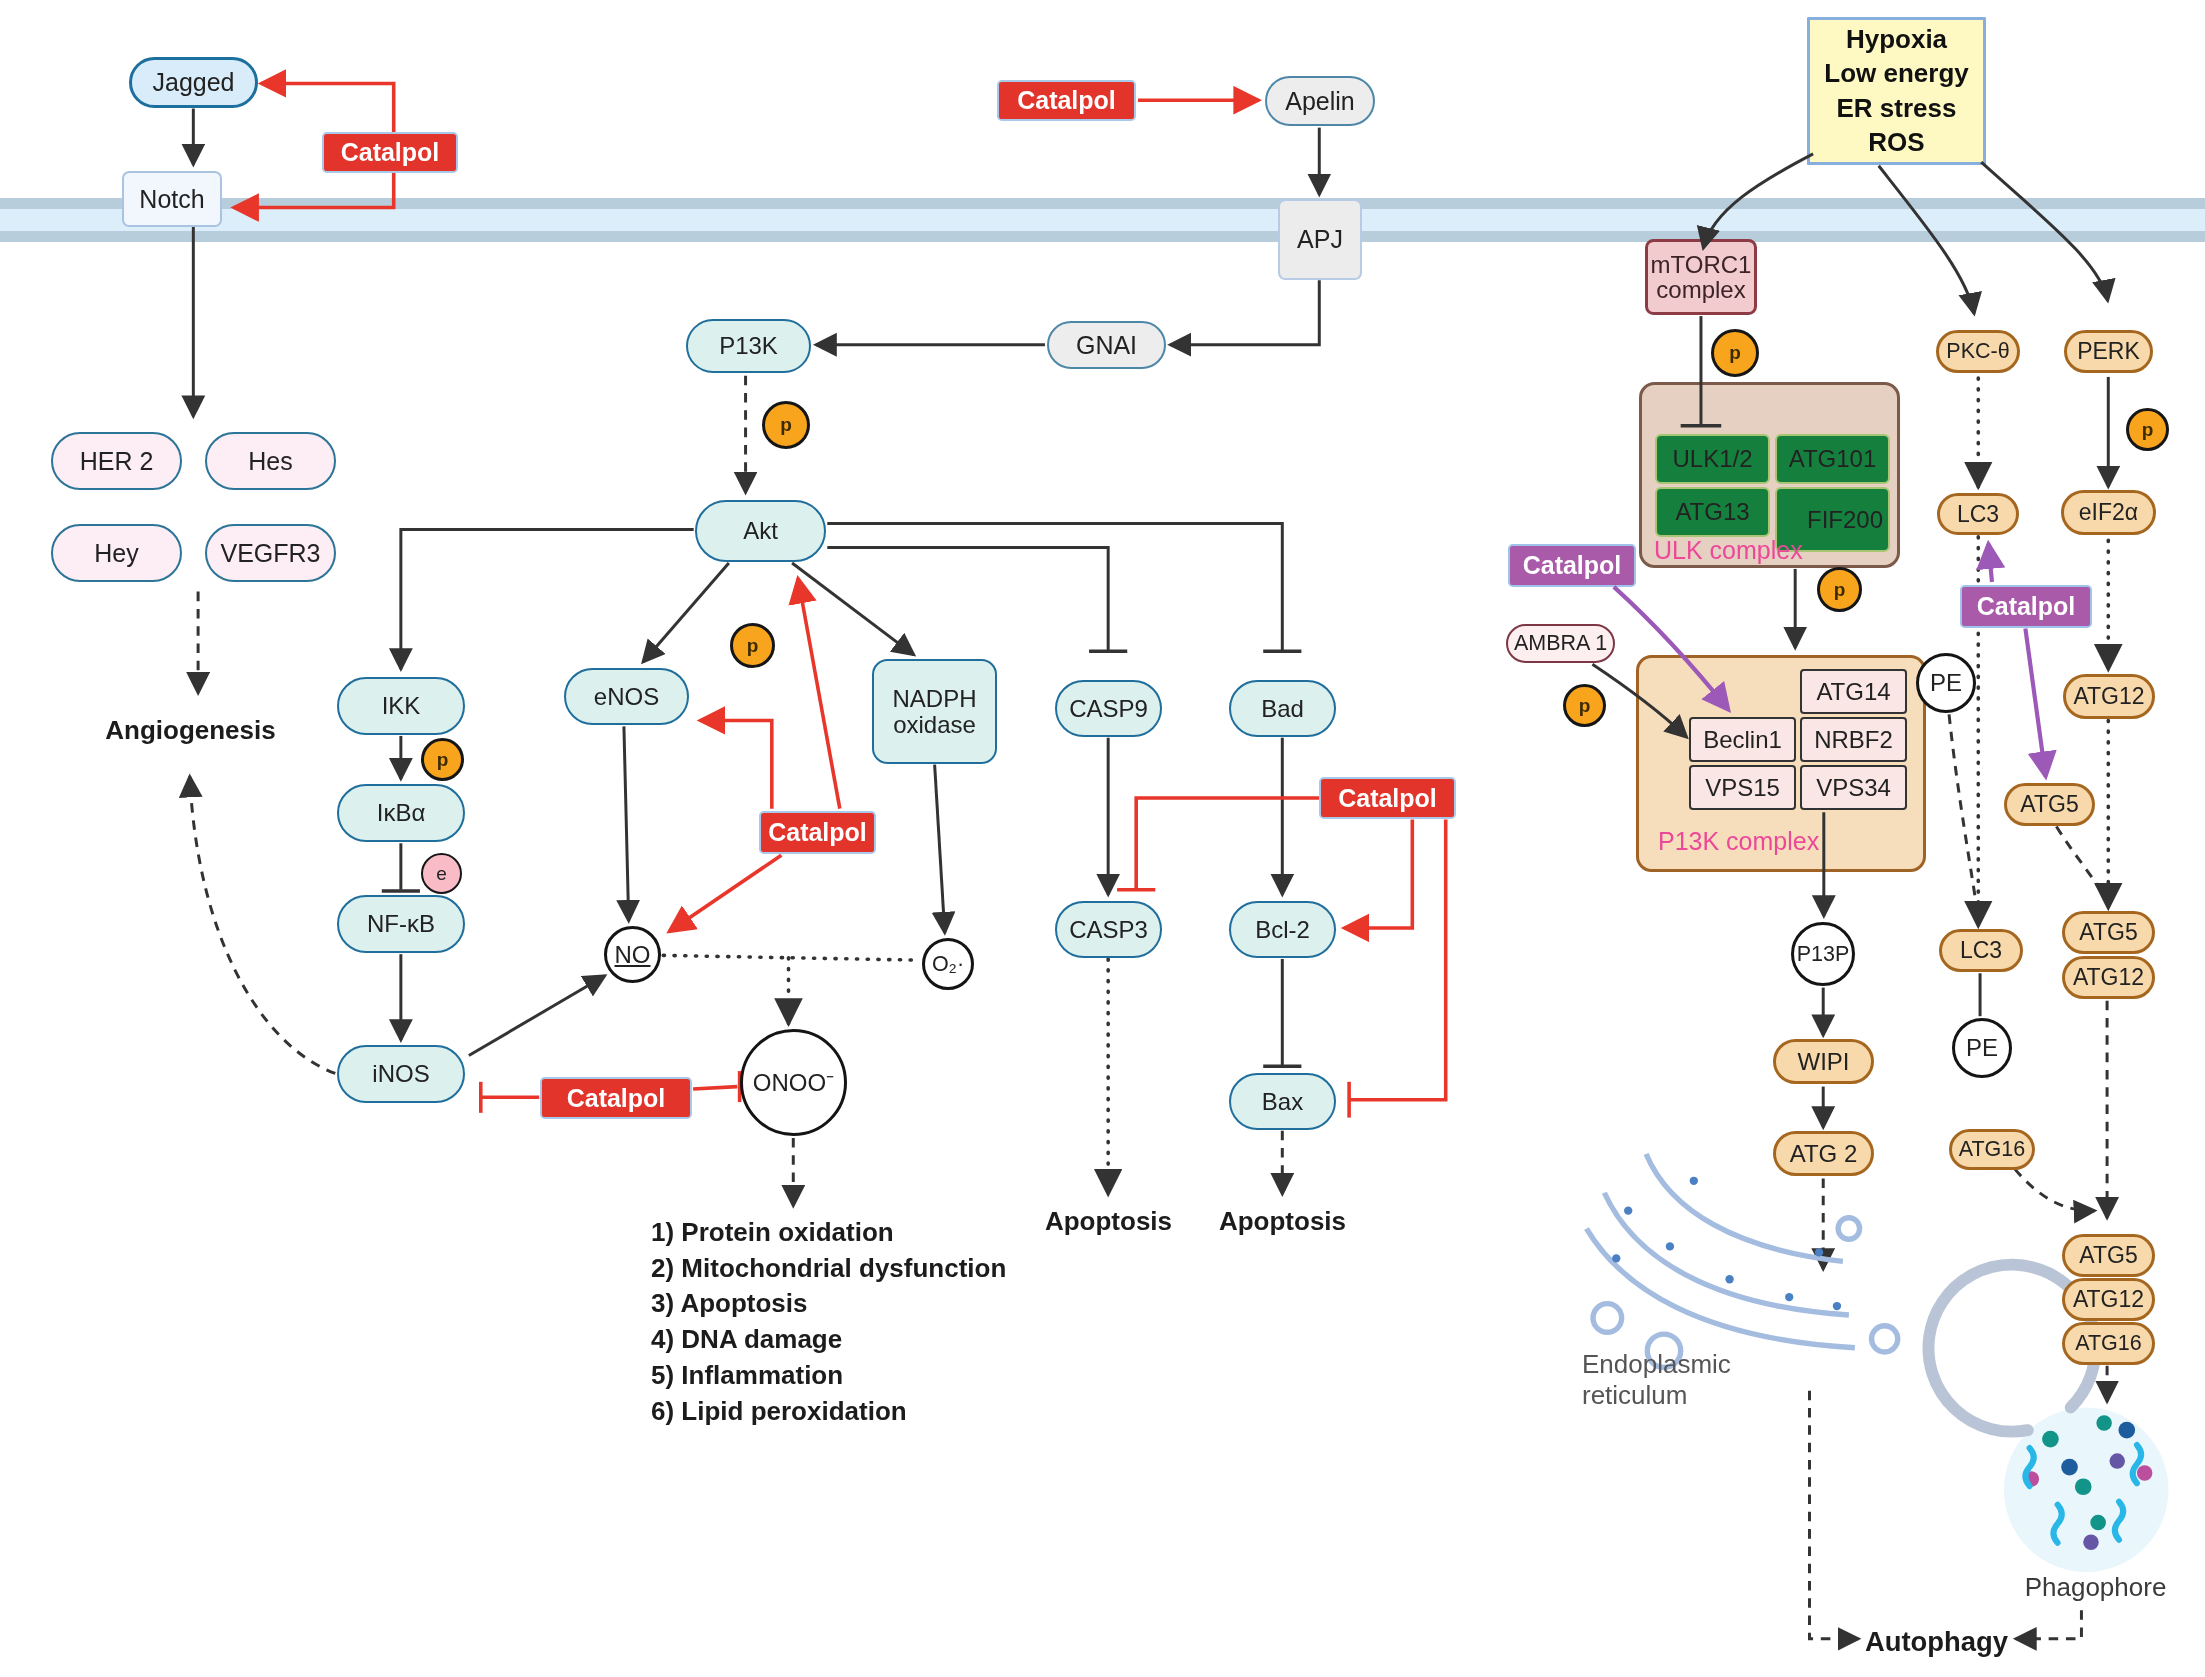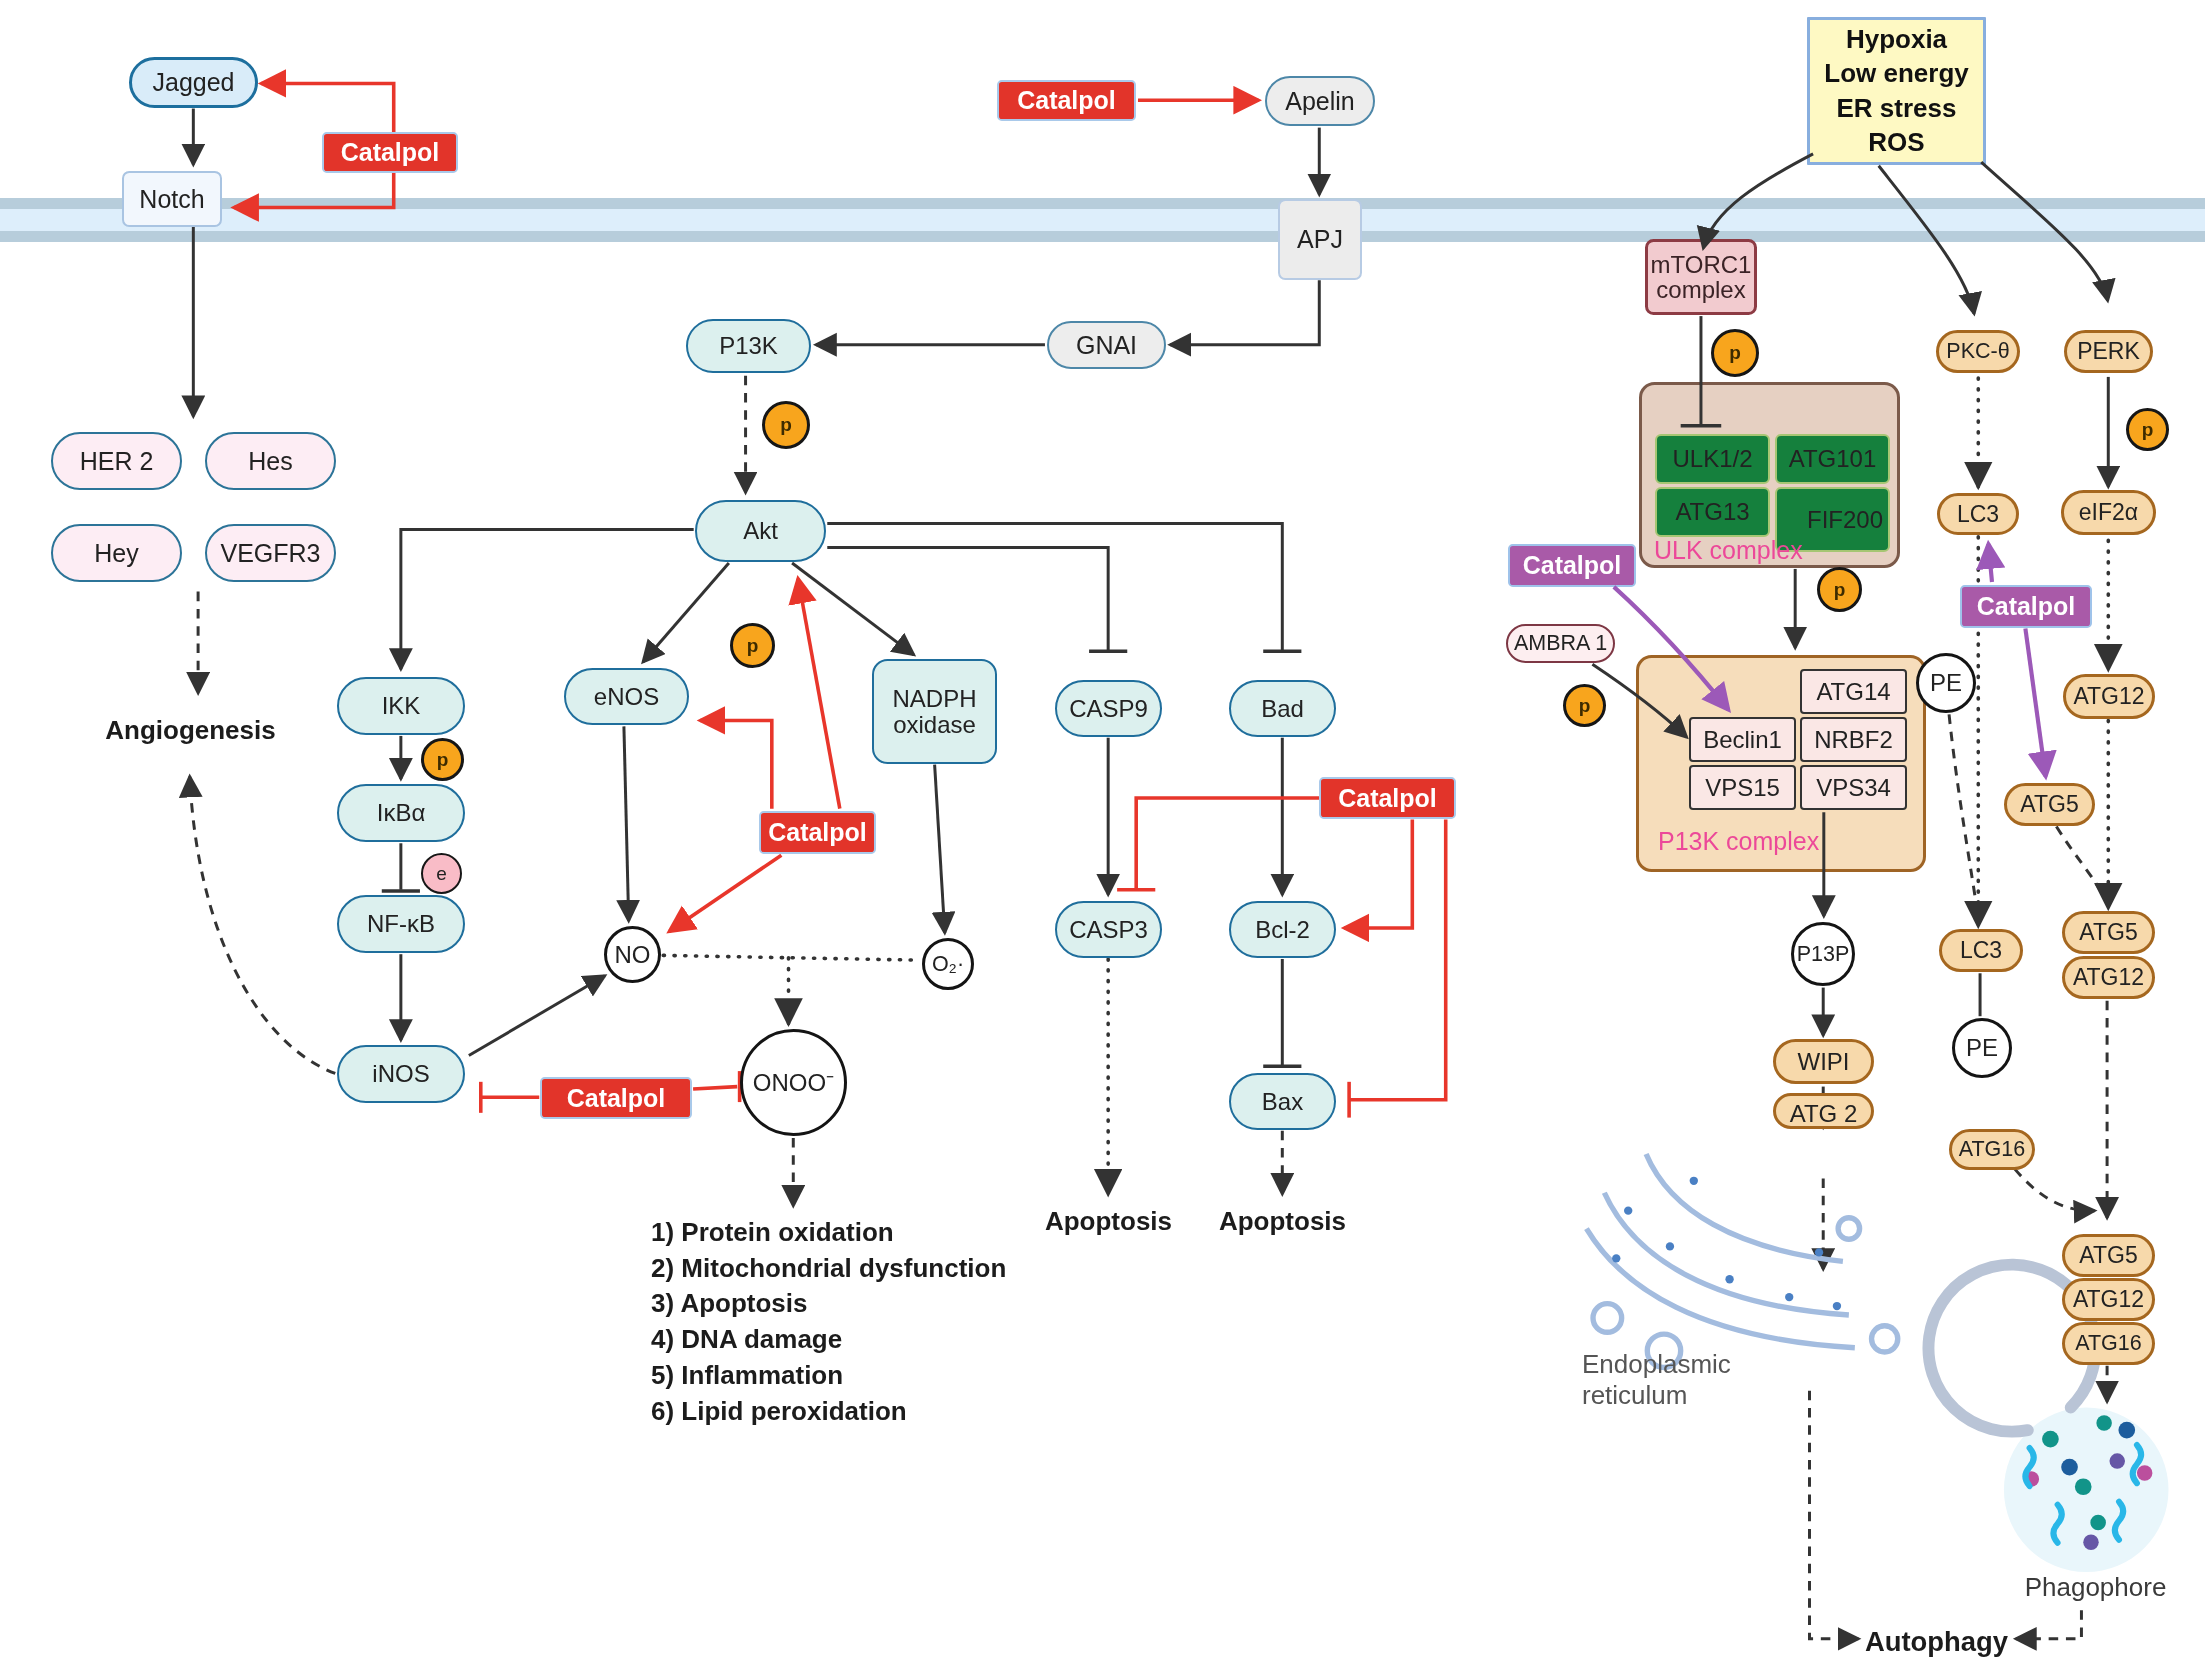--- a/index.html
+++ b/index.html
@@ -262,21 +262,21 @@
 
   <div class="n pill teal" style="left:564px;top:668px;width:125px;height:57px;">
       <span>eNOS</span>
     </div>
   <div class="n rect2 teal" style="left:872px;top:659px;width:125px;height:105px;">
       <span>NADPH oxidase</span>
     </div>
   <div class="n cat-red" style="left:759px;top:811px;width:117px;height:43px;">
       <span>Catalpol</span>
     </div>
-  <div class="n circ" style="left:604px;top:926px;width:57px;height:57px;font-size:24px;">
+  <div class="n circ" style="left:604px;top:926px;width:57px;height:57px;font-size:24px;text-decoration:underline;">
       <span>NO</span>
     </div>
   <div class="n circ small" style="left:922px;top:938px;width:52px;height:52px;">
       <span>O₂·</span>
     </div>
   <div class="n circ" style="left:740px;top:1029px;width:107px;height:107px;font-size:24px;">
       <span>ONOO⁻</span>
     </div>
 
   <div class="lbl" style="left:651px;top:1217px;font-size:26px;text-align:left;">1) Protein oxidation</div>
@@ -364,21 +364,21 @@
       <span>VPS34</span>
     </div>
   <div class="complexlbl" style="left:1658px;top:827px;">P13K complex</div>
 
   <div class="n circ small" style="left:1791px;top:922px;width:64px;height:64px;">
       <span>P13P</span>
     </div>
   <div class="n pill tan" style="left:1773px;top:1039px;width:101px;height:45px;">
       <span>WIPI</span>
     </div>
-  <div class="n pill tan" style="left:1773px;top:1093px;width:101px;height:36px;align-items:flex-end;">
+  <div class="n pill tan" style="left:1773px;top:1131px;width:101px;height:45px;">
       <span>ATG 2</span>
     </div>
   <div class="lbl" style="left:1582px;top:1349px;width:203px;font-size:26px;text-align:left;font-weight:normal;color:#555;">Endoplasmic reticulum</div>
 
   <div class="n pill tan" style="left:1936px;top:330px;width:84px;height:43px;font-size:21.5px;">
       <span>PKC-θ</span>
     </div>
   <div class="n pill tan" style="left:2064px;top:330px;width:89px;height:43px;font-size:23px;">
       <span>PERK</span>
     </div>

